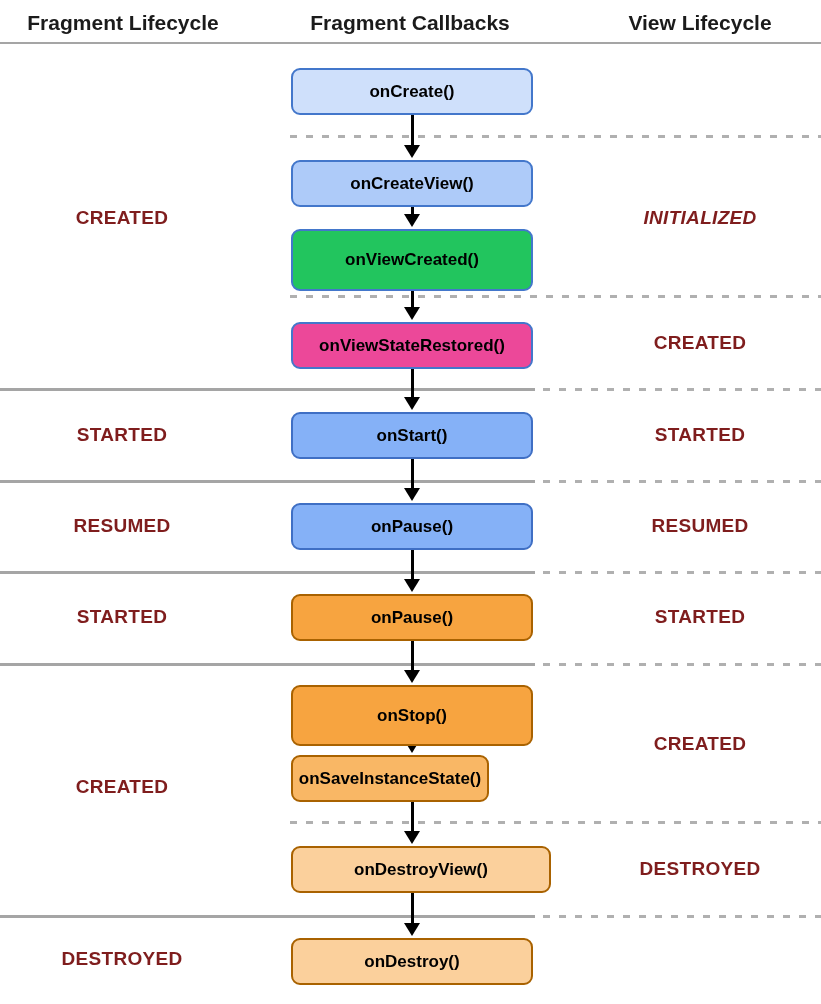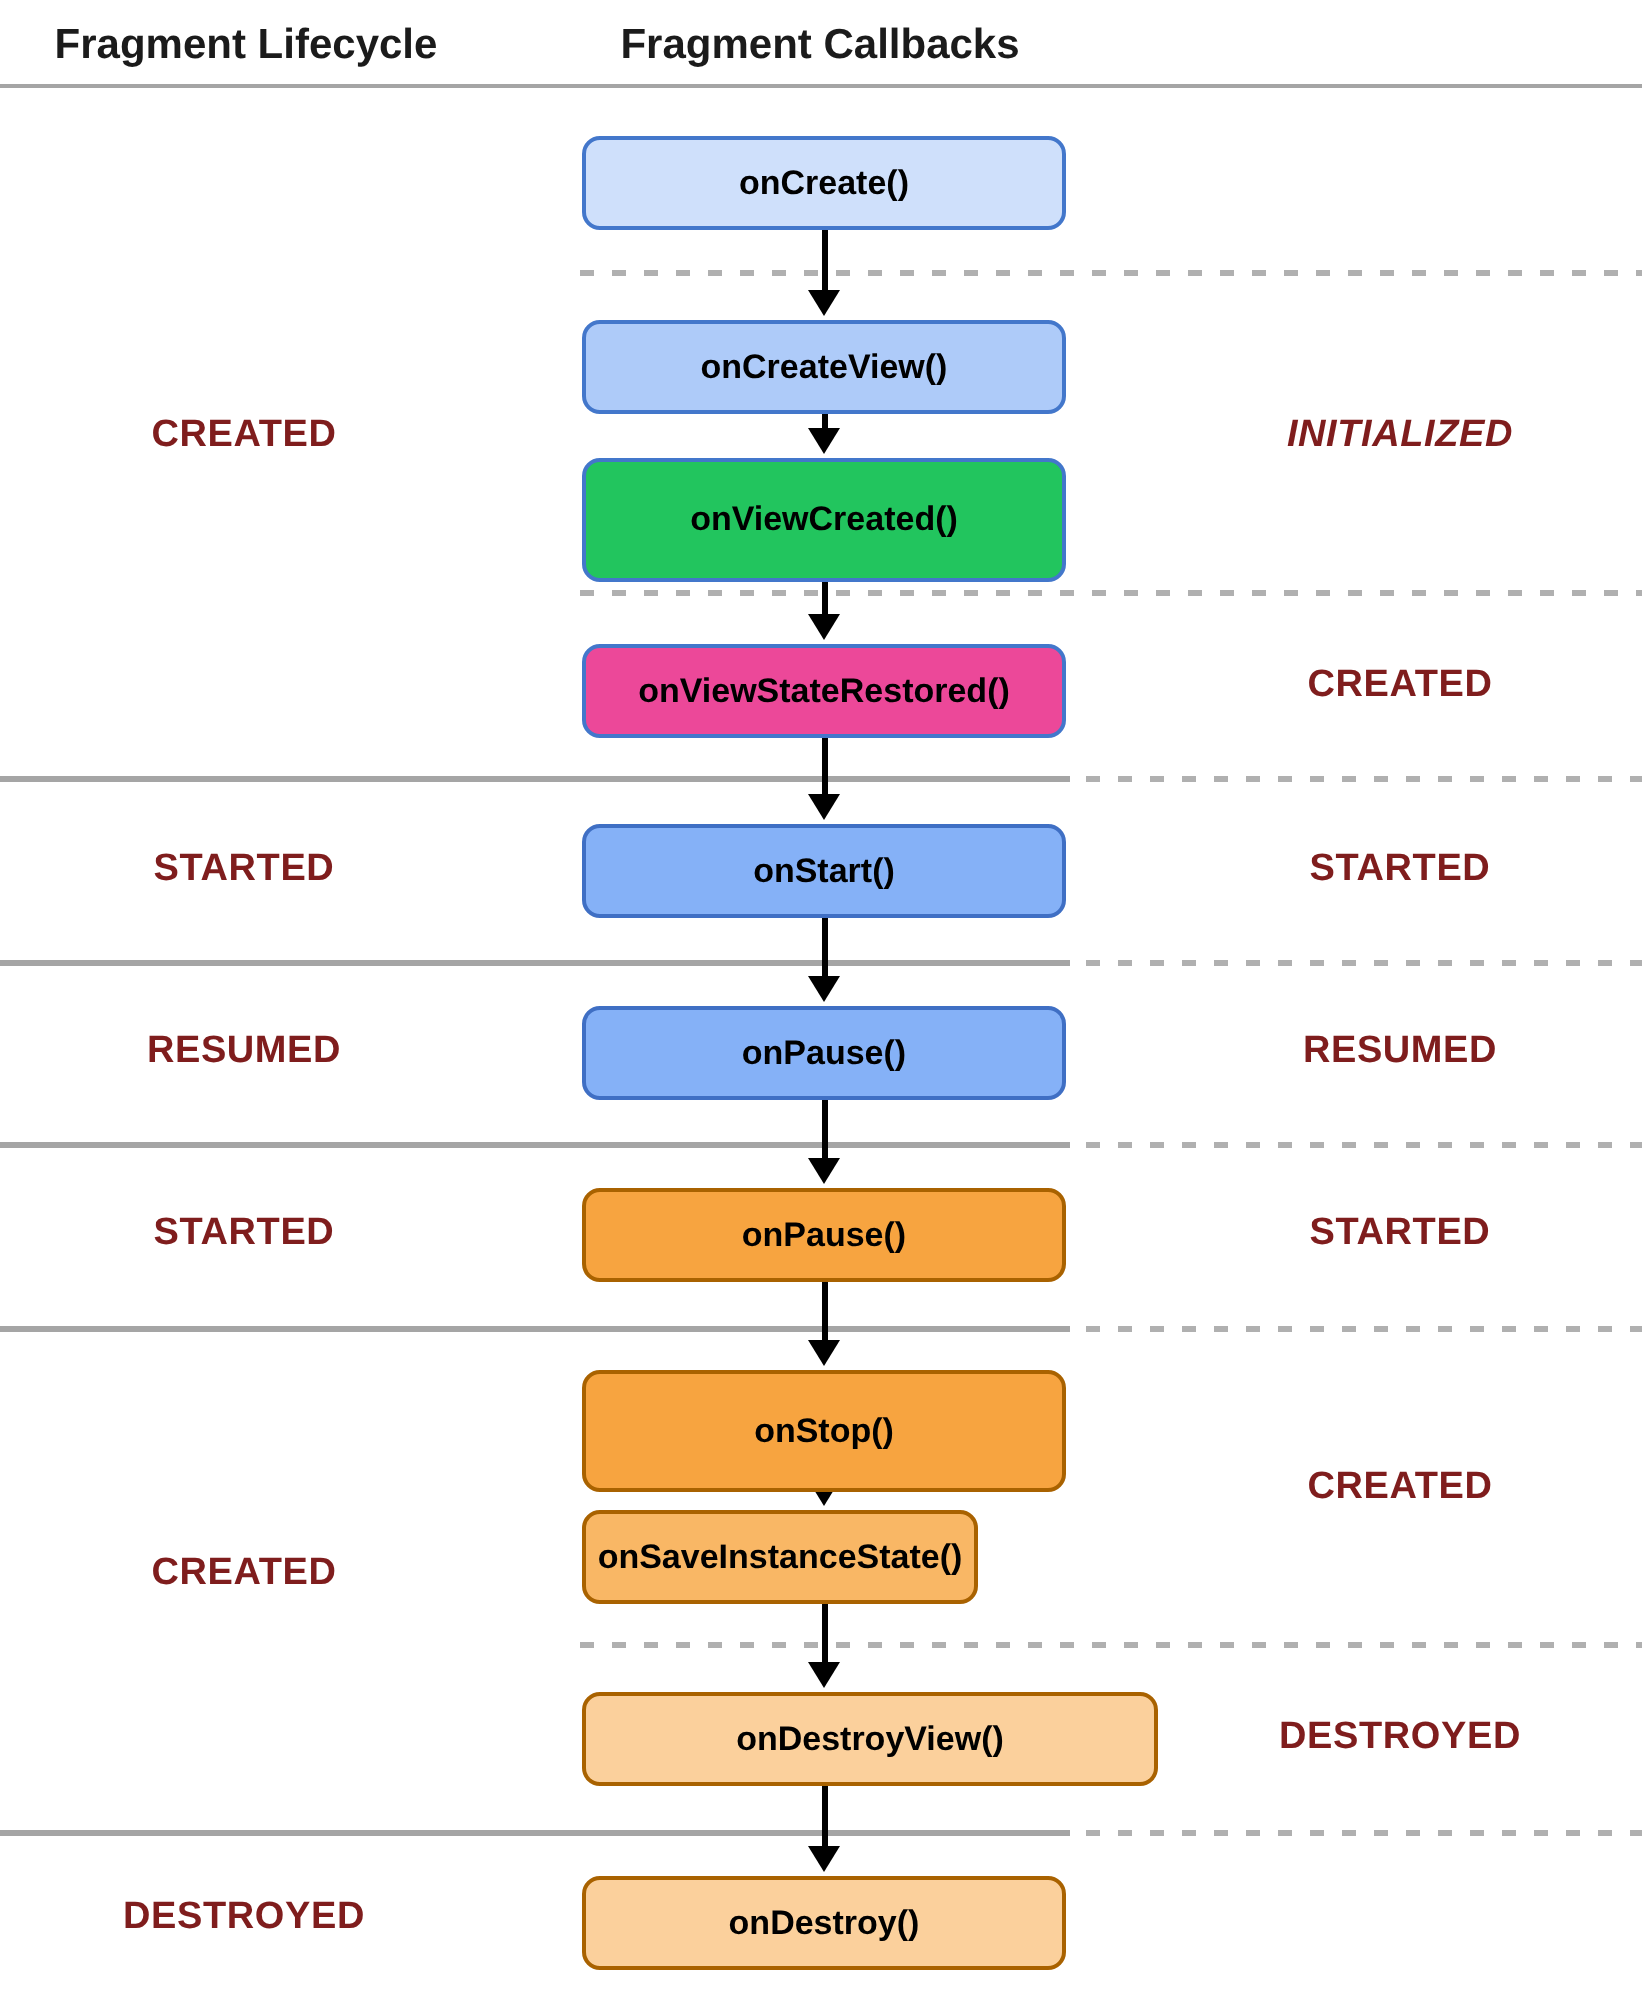--- a/index.html
+++ b/index.html
@@ -72,20 +72,21 @@
     white-space: nowrap;
     z-index: 4;
   }
 </style>
 </head>
 <body>
 
 <div id="canvas">
   <span class="col-header" style="left: 123px; top: 23px;">Fragment Lifecycle</span>
   <span class="col-header" style="left: 410px; top: 23px;">Fragment Callbacks</span>
+  <span class="col-header" style="left: 700px; top: 23px;">View Lifecycle</span>
 
   <div id="dividers-layer">
       <div class="divider solid" style="left: 0px; width: 821px; top: 42px; height: 2px;"></div>
       <div class="divider dashed" style="left: 290px; width: 531px; top: 134.5px; height: 3px;"></div>
       <div class="divider dashed" style="left: 290px; width: 531px; top: 294.5px; height: 3px;"></div>
       <div class="divider solid" style="left: 0px; width: 535px; top: 387.5px; height: 3px;"></div>
       <div class="divider dashed" style="left: 543px; width: 278px; top: 387.5px; height: 3px;"></div>
       <div class="divider solid" style="left: 0px; width: 535px; top: 479.5px; height: 3px;"></div>
       <div class="divider dashed" style="left: 543px; width: 278px; top: 479.5px; height: 3px;"></div>
       <div class="divider solid" style="left: 0px; width: 535px; top: 570.5px; height: 3px;"></div>
@@ -121,21 +122,21 @@
   <div id="boxes-layer">
       <div class="callback-box" style="left: 291px; top: 68px; width: 242px; height: 47px; background: rgb(207, 224, 251); border-color: rgb(67, 119, 203);">onCreate()</div>
       <div class="callback-box" style="left: 291px; top: 160px; width: 242px; height: 47px; background: rgb(174, 203, 249); border-color: rgb(67, 119, 203);">onCreateView()</div>
       <div class="callback-box" style="left: 291px; top: 229px; width: 242px; height: 62px; background: #22c55e; border-color: rgb(67, 119, 203);">onViewCreated()</div>
       <div class="callback-box" style="left: 291px; top: 322px; width: 242px; height: 47px; background: #ec4899; border-color: rgb(67, 119, 203);">onViewStateRestored()</div>
       <div class="callback-box" style="left: 291px; top: 412px; width: 242px; height: 47px; background: rgb(133, 177, 247); border-color: rgb(63, 111, 196);">onStart()</div>
       <div class="callback-box" style="left: 291px; top: 503px; width: 242px; height: 47px; background: rgb(133, 177, 247); border-color: rgb(63, 111, 196);">onPause()</div>
       <div class="callback-box" style="left: 291px; top: 594px; width: 242px; height: 47px; background: rgb(247, 164, 64); border-color: rgb(169, 98, 0);">onPause()</div>
       <div class="callback-box" style="left: 291px; top: 685px; width: 242px; height: 61px; background: rgb(247, 164, 64); border-color: rgb(169, 98, 0);">onStop()</div>
       <div class="callback-box" style="left: 291px; top: 755px; width: 198px; height: 47px; background: rgb(249, 183, 101); border-color: rgb(169, 98, 0);">onSaveInstanceState()</div>
-      <div class="callback-box" style="left: 291px; top: 846px; width: 288px; height: 47px; background: rgb(251, 208, 156); border-color: rgb(169, 98, 0);">onDestroyView()</div>
+      <div class="callback-box" style="left: 291px; top: 846px; width: 260px; height: 47px; background: rgb(251, 208, 156); border-color: rgb(169, 98, 0);">onDestroyView()</div>
       <div class="callback-box" style="left: 291px; top: 938px; width: 242px; height: 47px; background: rgb(251, 208, 156); border-color: rgb(169, 98, 0);">onDestroy()</div>
     </div>
   <div id="states-layer">
       <div class="state-label" style="left: 122px; top: 218px;">CREATED</div>
       <div class="state-label" style="left: 122px; top: 435px;">STARTED</div>
       <div class="state-label" style="left: 122px; top: 526px;">RESUMED</div>
       <div class="state-label" style="left: 122px; top: 617px;">STARTED</div>
       <div class="state-label" style="left: 122px; top: 787px;">CREATED</div>
       <div class="state-label" style="left: 122px; top: 959px;">DESTROYED</div>
       <div class="state-label" style="left: 700px; top: 218px; font-style: italic;">INITIALIZED</div>

